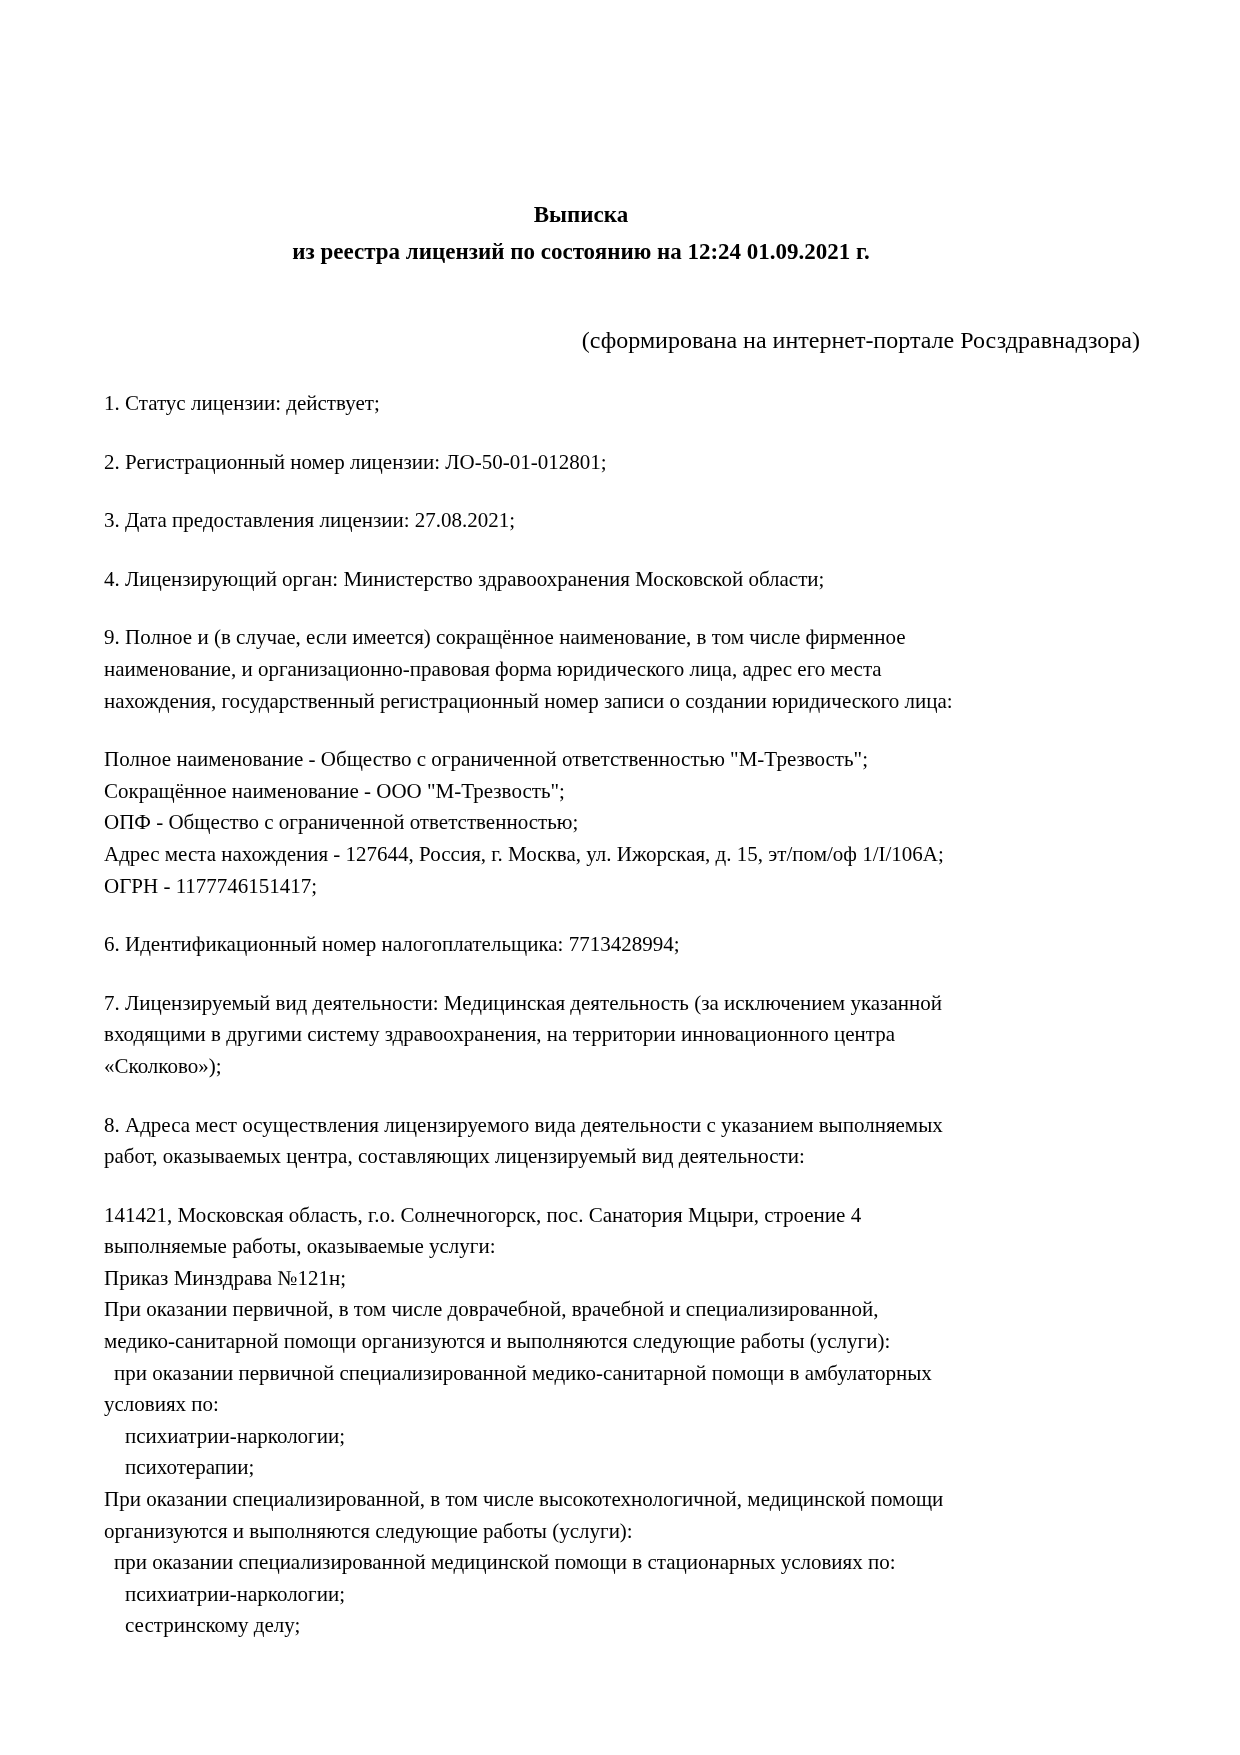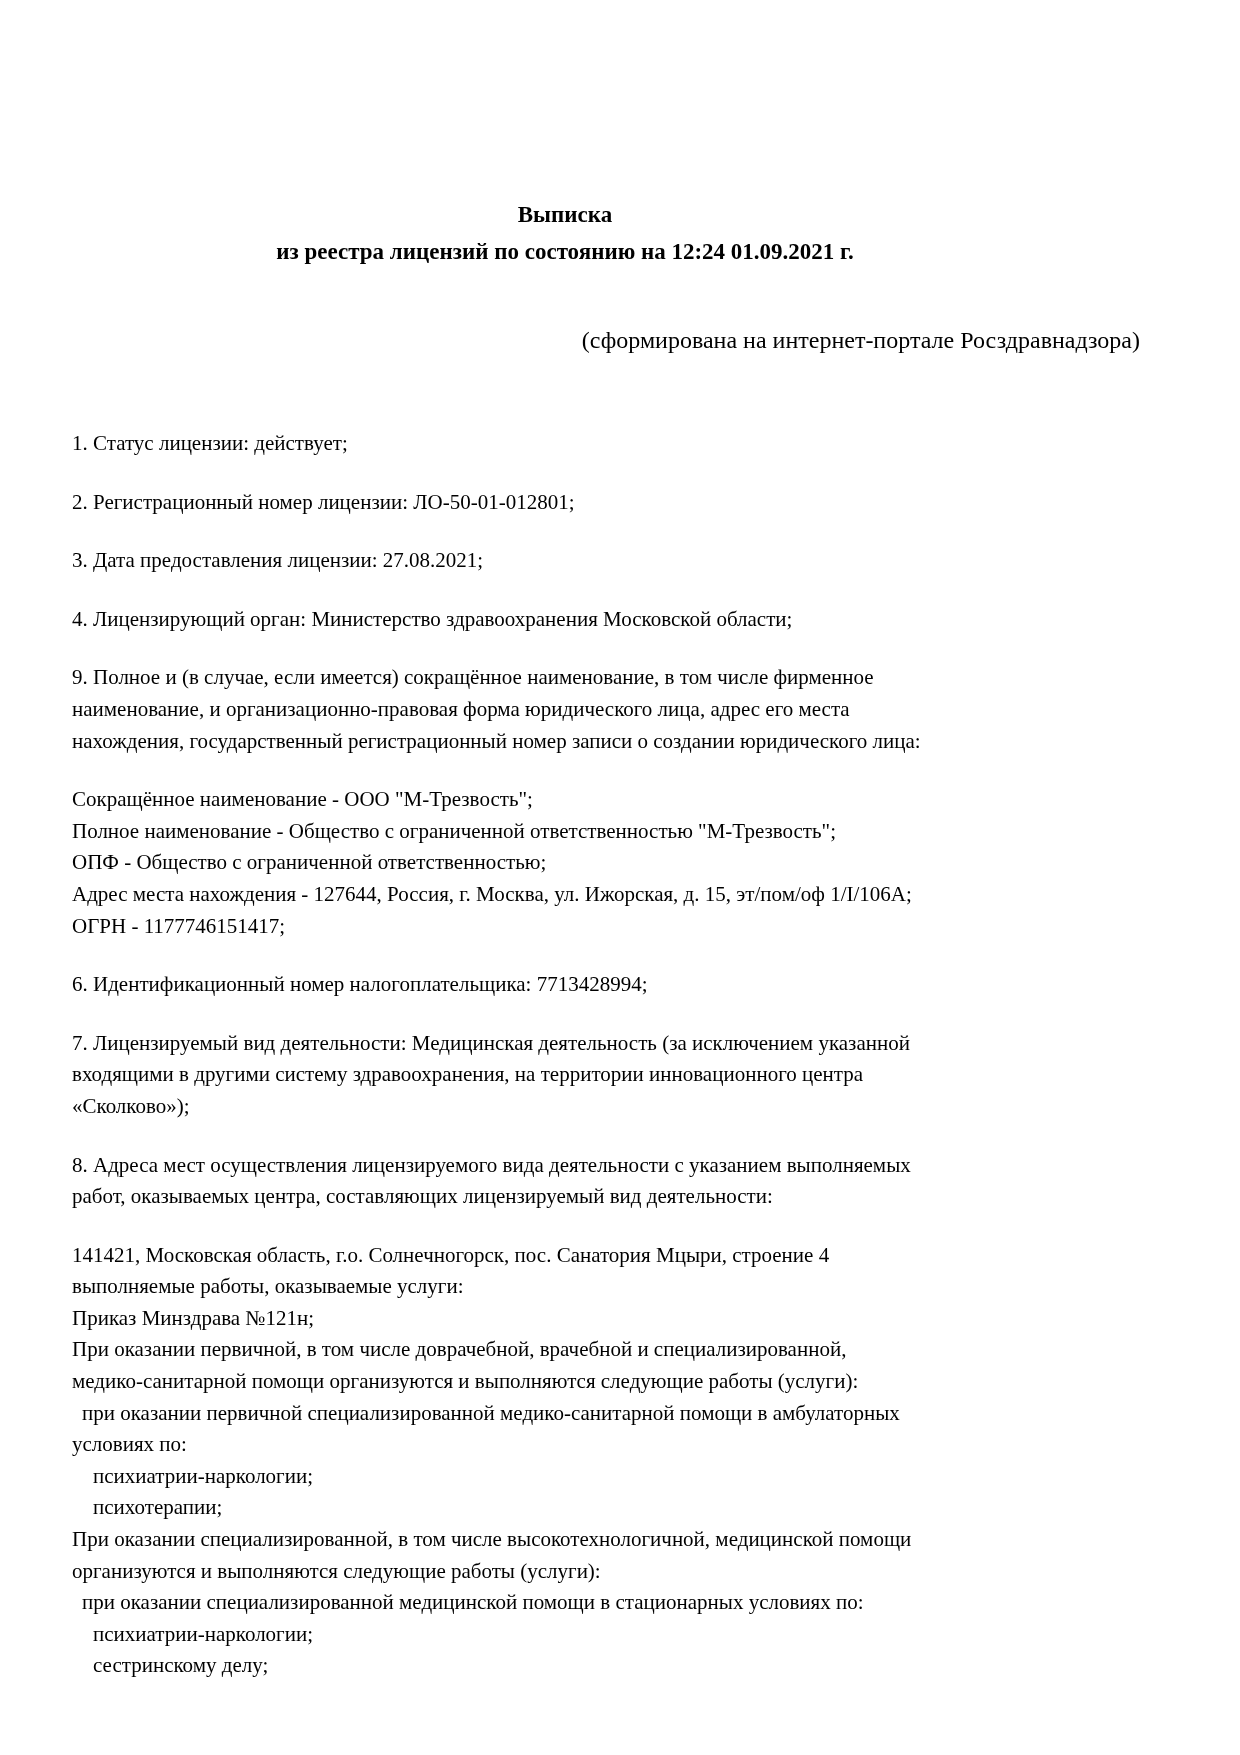--- a/index.html
+++ b/index.html
@@ -11,38 +11,38 @@
     position: relative;
     width: 1240px;
     height: 1755px;
     margin: 0 auto;
     background: #ffffff;
     color: #000000;
     font-family: "Liberation Serif", "DejaVu Serif", serif;
     overflow: hidden;
   }
   .doc {
-    padding: 0 100px 0 72px; 
+    padding: 0 100px 0 104px; 
   }
   .title-block {
     margin-top: 196px;
     text-align: center;
     padding-right: 82px; 
     font-weight: bold;
     font-size: 23px;
     line-height: 37px;
   }
   .subtitle {
     margin-top: 58px;
     text-align: right;
     font-size: 24px;
     line-height: 24px;
   }
   .content {
-    margin-top: 76px;
+    margin-top: 36px;
     font-size: 21px;
     line-height: 31.6px;
   }
   .para {
     margin: 0 0 27px 0;
   }
   .line {
     white-space: pre;
   }
   .indent-0 { padding-left: 0; }
@@ -74,22 +74,22 @@
         </div>
         <div class="para">
           <div class="line indent-0">4. Лицензирующий орган: Министерство здравоохранения Московской области;</div>
         </div>
         <div class="para">
           <div class="line indent-0">9. Полное и (в случае, если имеется) сокращённое наименование, в том числе фирменное</div>
           <div class="line indent-0">наименование, и организационно-правовая форма юридического лица, адрес его места</div>
           <div class="line indent-0">нахождения, государственный регистрационный номер записи о создании юридического лица:</div>
         </div>
         <div class="para">
+          <div class="line indent-0">Полное наименование - Общество с ограниченной ответственностью "М-Трезвость";</div>
           <div class="line indent-0">Сокращённое наименование - ООО "М-Трезвость";</div>
-          <div class="line indent-0">Полное наименование - Общество с ограниченной ответственностью "М-Трезвость";</div>
           <div class="line indent-0">ОПФ - Общество с ограниченной ответственностью;</div>
           <div class="line indent-0">Адрес места нахождения - 127644, Россия, г. Москва, ул. Ижорская, д. 15, эт/пом/оф 1/I/106А;</div>
           <div class="line indent-0">ОГРН - 1177746151417;</div>
         </div>
         <div class="para">
           <div class="line indent-0">6. Идентификационный номер налогоплательщика: 7713428994;</div>
         </div>
         <div class="para">
           <div class="line indent-0">7. Лицензируемый вид деятельности: Медицинская деятельность (за исключением указанной</div>
           <div class="line indent-0">входящими в другими систему здравоохранения, на территории инновационного центра</div>

